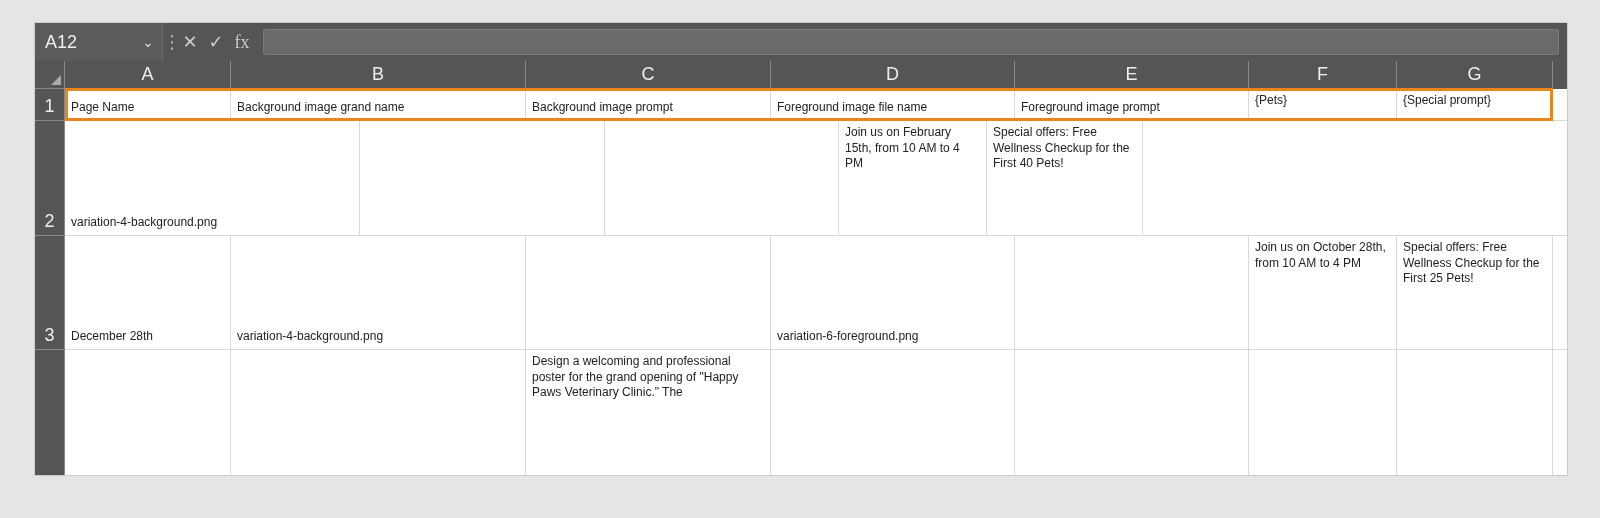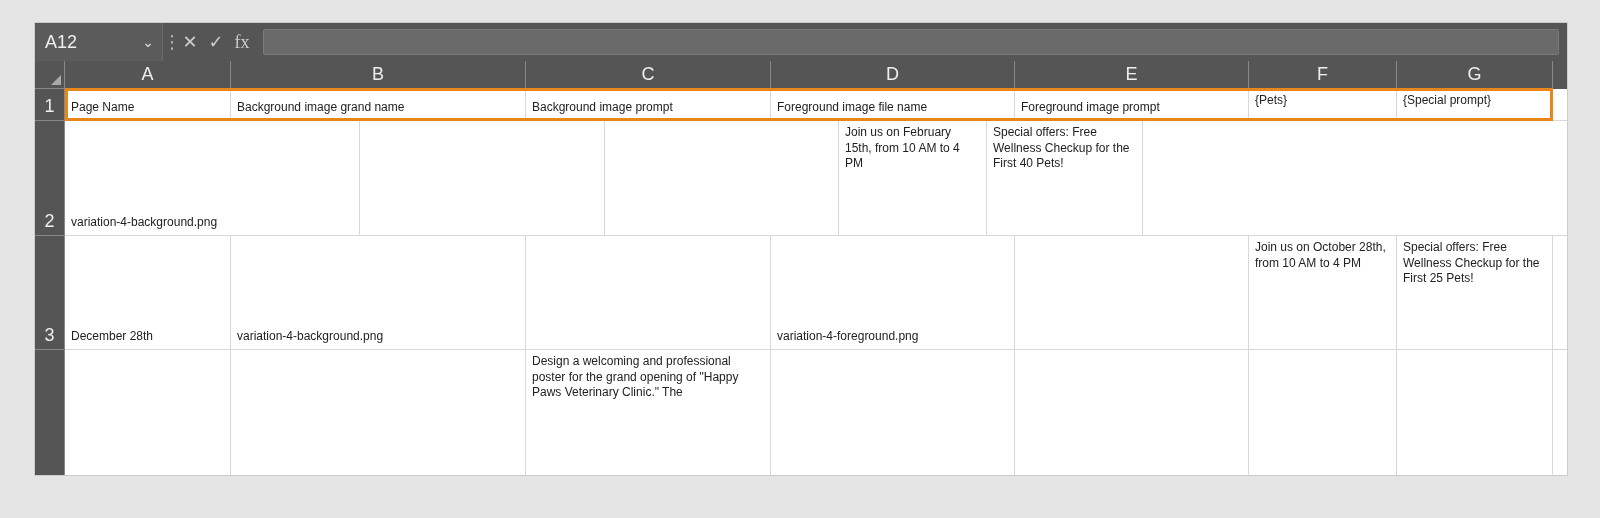--- a/index.html
+++ b/index.html
@@ -191,21 +191,21 @@
           <div class="cell wB">variation-4-background.png</div>
           <div class="cell wC"></div>
           <div class="cell wE"></div>
           <div class="cell wF top">Join us on February 15th, from 10 AM to 4 PM</div>
           <div class="cell wG top">Special offers: Free Wellness Checkup for the First 40 Pets!</div>
         </div>
         <div class="row" style="height: 114px;">
           <div class="cell wA">December 28th</div>
           <div class="cell wB">variation-4-background.png</div>
           <div class="cell wC"></div>
-          <div class="cell wD">variation-4-foreground.png</div>
+          <div class="cell wD">variation-6-foreground.png</div>
           <div class="cell wE"></div>
           <div class="cell wF top">Join us on October 28th, from 10 AM to 4 PM</div>
           <div class="cell wG top">Special offers: Free Wellness Checkup for the First 25 Pets!</div>
         </div>
         <div class="row" style="height: 200px;">
           <div class="cell wA"></div>
           <div class="cell wB"></div>
           <div class="cell wC top">Design a welcoming and professional poster for the grand opening of "Happy Paws Veterinary Clinic." The</div>
           <div class="cell wD"></div>
           <div class="cell wE"></div>

